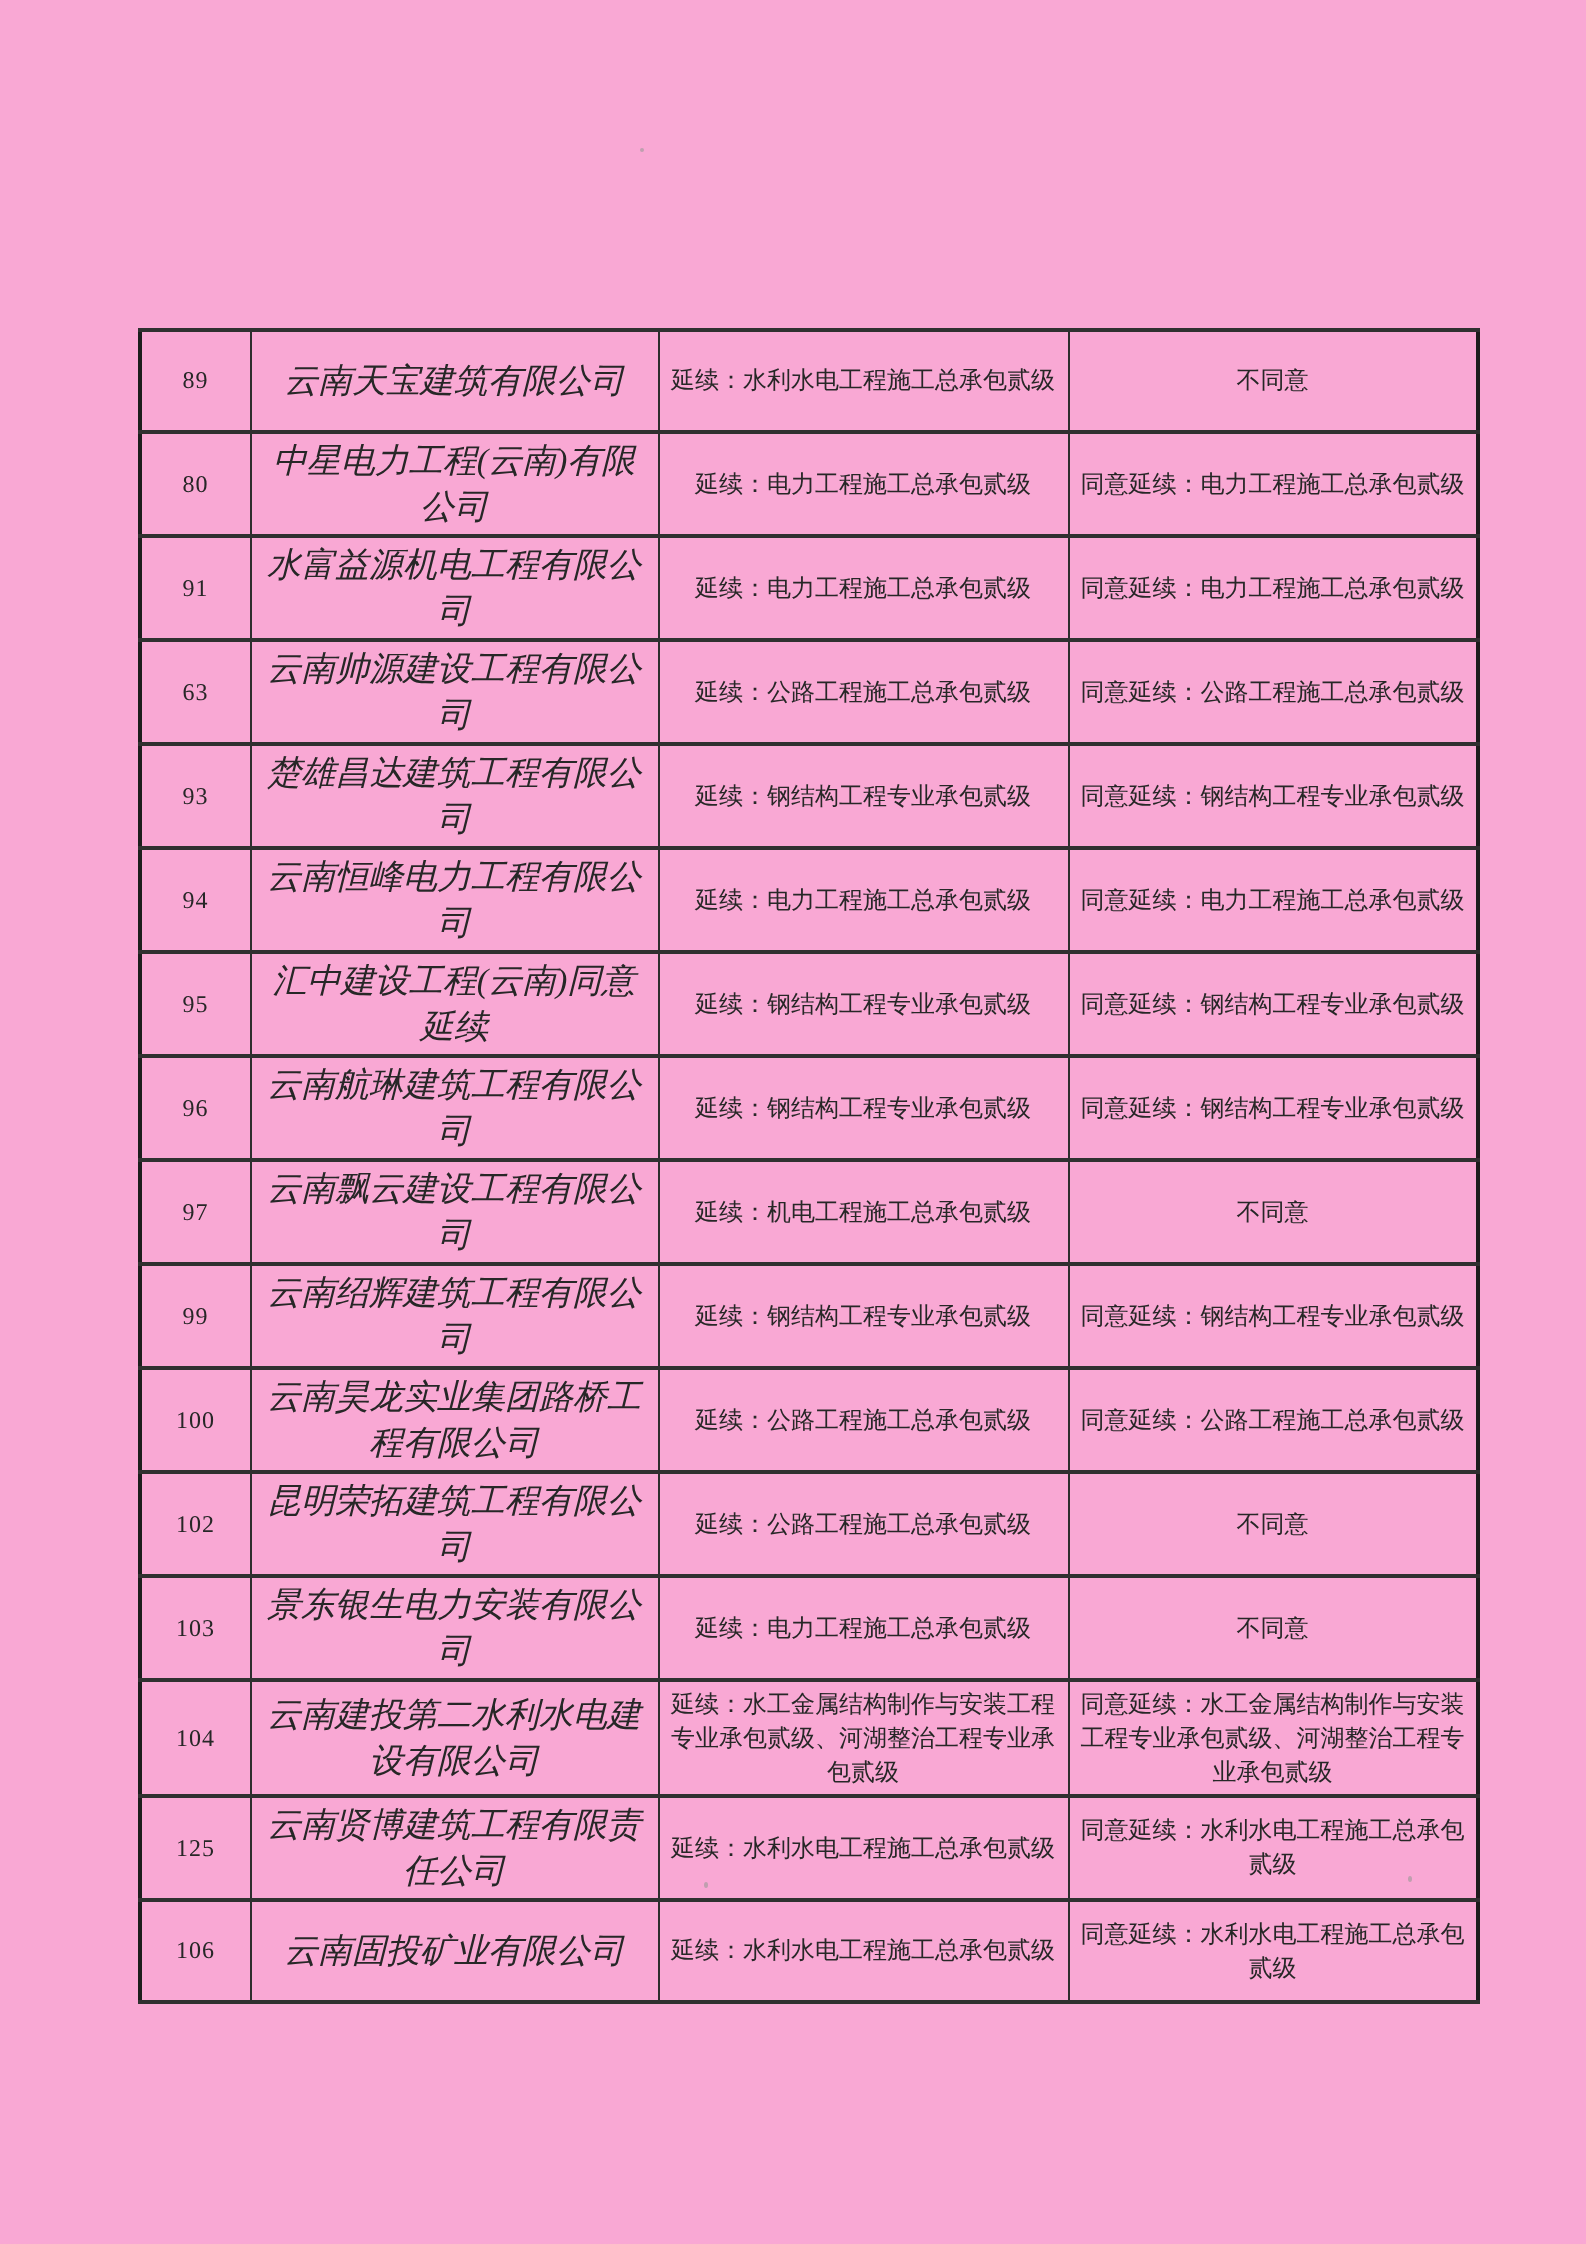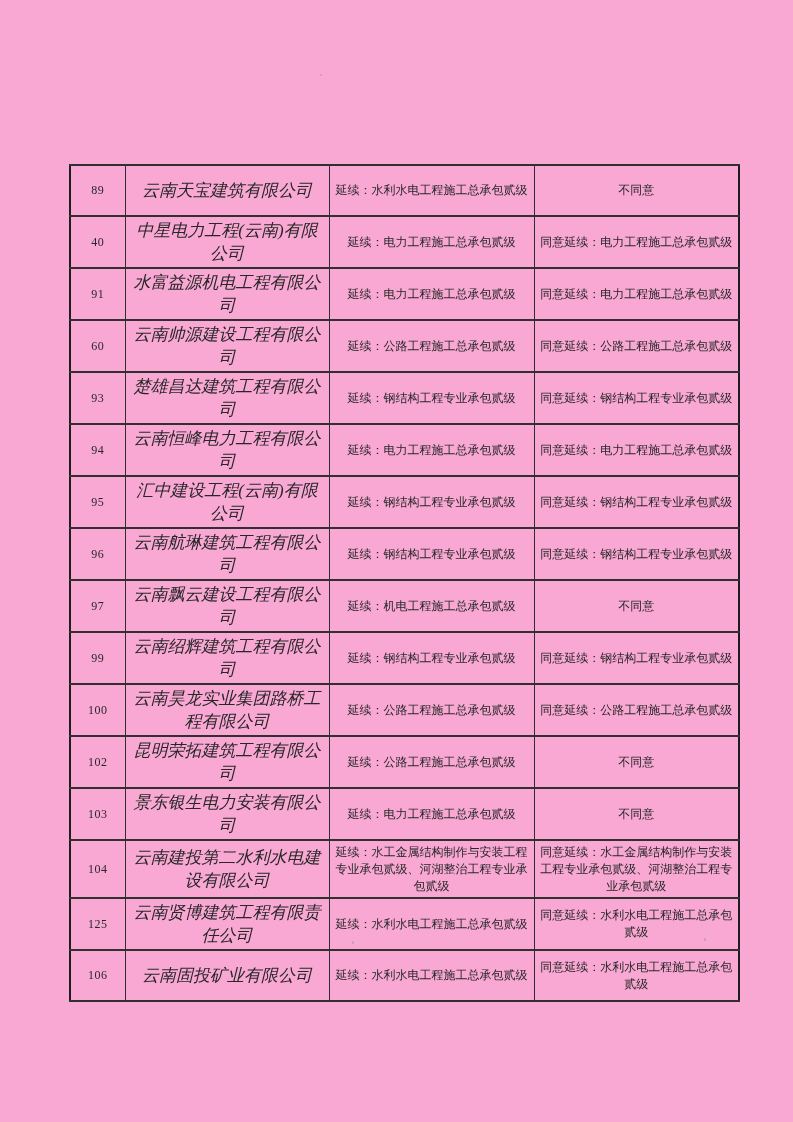--- a/index.html
+++ b/index.html
@@ -78,52 +78,52 @@
       <col style="width:205px">
     </colgroup>
     <tbody>
         <tr>
           <td class="col-no">89</td>
           <td class="col-company">云南天宝建筑有限公司</td>
           <td class="col-application">延续：水利水电工程施工总承包贰级</td>
           <td class="col-decision">不同意</td>
         </tr>
         <tr>
-          <td class="col-no">40</td>
+          <td class="col-no">80</td>
           <td class="col-company">中星电力工程(云南)有限公司</td>
           <td class="col-application">延续：电力工程施工总承包贰级</td>
           <td class="col-decision">同意延续：电力工程施工总承包贰级</td>
         </tr>
         <tr>
           <td class="col-no">91</td>
           <td class="col-company">水富益源机电工程有限公司</td>
           <td class="col-application">延续：电力工程施工总承包贰级</td>
           <td class="col-decision">同意延续：电力工程施工总承包贰级</td>
         </tr>
         <tr>
-          <td class="col-no">60</td>
+          <td class="col-no">63</td>
           <td class="col-company">云南帅源建设工程有限公司</td>
           <td class="col-application">延续：公路工程施工总承包贰级</td>
           <td class="col-decision">同意延续：公路工程施工总承包贰级</td>
         </tr>
         <tr>
           <td class="col-no">93</td>
           <td class="col-company">楚雄昌达建筑工程有限公司</td>
           <td class="col-application">延续：钢结构工程专业承包贰级</td>
           <td class="col-decision">同意延续：钢结构工程专业承包贰级</td>
         </tr>
         <tr>
           <td class="col-no">94</td>
           <td class="col-company">云南恒峰电力工程有限公司</td>
           <td class="col-application">延续：电力工程施工总承包贰级</td>
           <td class="col-decision">同意延续：电力工程施工总承包贰级</td>
         </tr>
         <tr>
           <td class="col-no">95</td>
-          <td class="col-company">汇中建设工程(云南)有限公司</td>
+          <td class="col-company">汇中建设工程(云南)同意延续</td>
           <td class="col-application">延续：钢结构工程专业承包贰级</td>
           <td class="col-decision">同意延续：钢结构工程专业承包贰级</td>
         </tr>
         <tr>
           <td class="col-no">96</td>
           <td class="col-company">云南航琳建筑工程有限公司</td>
           <td class="col-application">延续：钢结构工程专业承包贰级</td>
           <td class="col-decision">同意延续：钢结构工程专业承包贰级</td>
         </tr>
         <tr>

